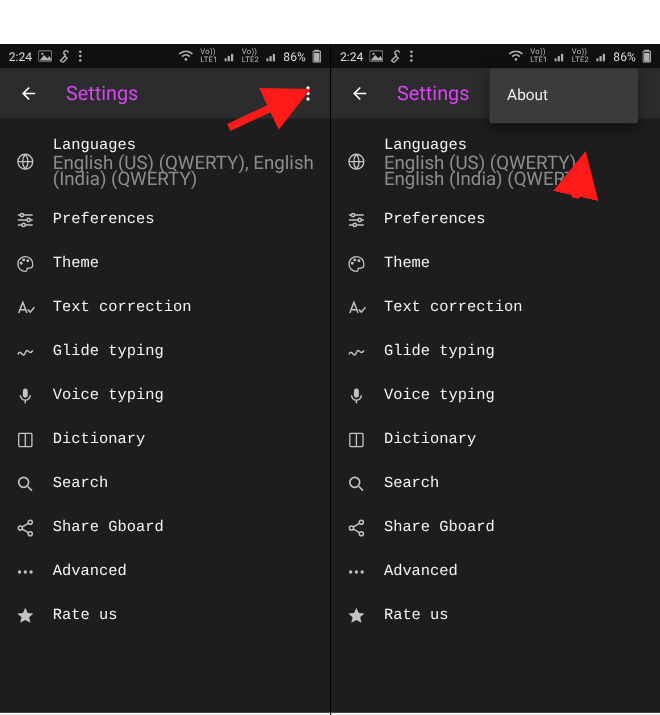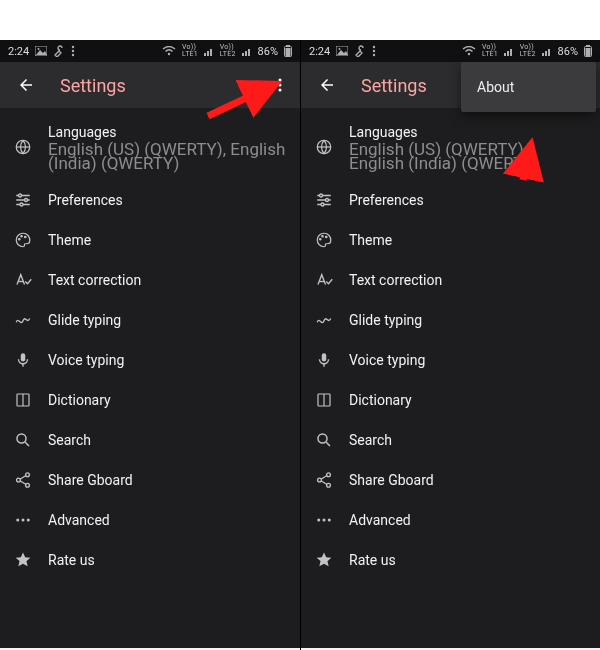--- a/index.html
+++ b/index.html
@@ -10,37 +10,37 @@
 
   
   .status-bar { height:22px; background:#101012; display:flex; align-items:center; justify-content:space-between; padding:0 8px; font-size:11px; color:#ddd; }
   .status-left, .status-right { display:flex; align-items:center; gap:6px; }
   .status-left .ico, .status-right .ico { opacity:.85; display:flex; align-items:center; }
   .sig-lte { font-size:7px; line-height:7px; letter-spacing:.2px; opacity:.85; }
 
   
   .app-bar { height:46px; background:#2c2c2e; display:flex; align-items:center; padding:0 6px 0 12px; }
   .app-bar .back { width:28px; height:28px; display:flex; align-items:center; justify-content:center; }
-  .app-bar .title { margin-left:20px; font-size:18px; font-weight:400; color:#fca5a5; flex:1; }
+  .app-bar .title { margin-left:20px; font-size:18px; font-weight:400; color:#d946ef; flex:1; }
   .app-bar .overflow { width:28px; height:28px; display:flex; align-items:center; justify-content:center; }
 
   
   .content { flex:1; overflow:hidden; background:#1d1d1f; padding-top:6px; }
   .row { display:flex; align-items:center; padding:10px 14px 10px 14px; min-height:40px; }
   .row .icon { width:34px; display:flex; align-items:center; justify-content:flex-start; opacity:.85; }
   .row .txt { flex:1; }
-  .row .primary { font-size:14px; color:#f2f2f2; }
+  .row .primary { font-size:14px; color:#f2f2f2;font-family:Liberation Mono, monospace; }
   .row .secondary { font-size:17px; color:#8d8d90; margin-top:2px; line-height:14px; }
 
   
   .nav-bar { height:42px; background:#f5f5f7; display:flex; align-items:center; justify-content:space-around; }
   .nav-bar .nbtn { color:#555; display:flex; align-items:center; justify-content:center; width:40px; height:30px; }
 
   
-  .popup { position:absolute; right:4px; top:22px; background:#3b3b3e; min-width:135px; border-radius:2px; box-shadow:0 4px 12px rgba(0,0,0,.5); padding:6px 0; }
+  .popup { position:absolute; right:20px; top:22px; background:#3b3b3e; min-width:135px; border-radius:2px; box-shadow:0 4px 12px rgba(0,0,0,.5); padding:6px 0; }
   .popup .item { padding:11px 16px; font-size:14px; color:#eee; }
 
   
   .arrow { position:absolute; pointer-events:none; }
   .arrow svg { display:block; }
 
   svg { display:block; }
 </style>
 </head>
 <body>

